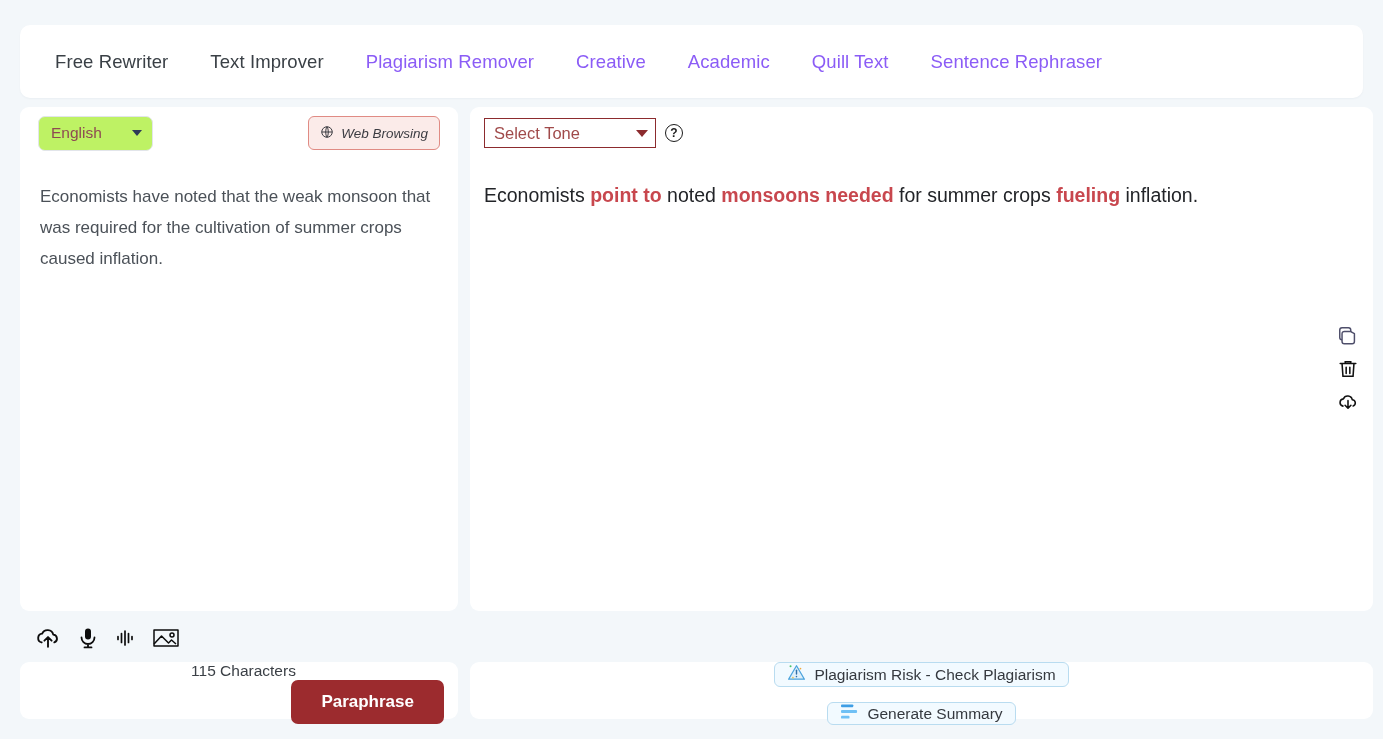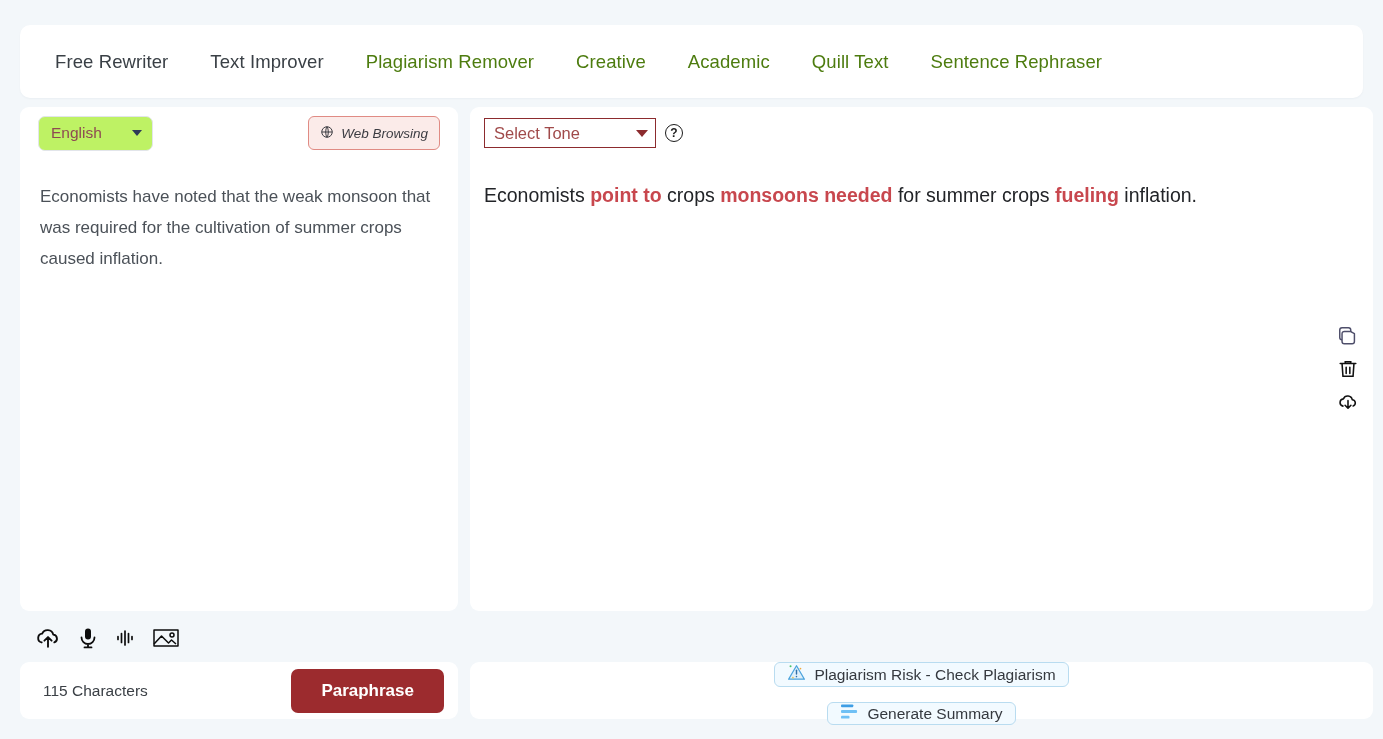--- a/index.html
+++ b/index.html
@@ -18,21 +18,21 @@
     width: 1343px; height: 73px;
     background: #ffffff;
     border-radius: 10px;
     display: flex;
     align-items: center;
     padding: 0 14px;
     box-shadow: 0 1px 2px rgba(16,40,70,0.04);
   }
   .tab {
     font-size: 18.5px;
-    color: #4d7c0f;
+    color: #8b5cf6;
     padding: 12px 21px;
     border-radius: 8px;
     white-space: nowrap;
     letter-spacing: .1px;
     cursor: pointer;
   }
   .tab.dark { color: #3a4046; }
   .tab.active {
     background: #9c2b2e;
     color: #ffffff;
@@ -178,20 +178,21 @@
 
   
   .bottom-left {
     position: absolute;
     left: 20px; top: 662px;
     width: 438px; height: 57px;
     background: #fff;
     border-radius: 9px;
     display: flex; align-items: center;
     padding: 0 14px 0 5px;
+    flex-direction: column;
   }
   .charcount {
     font-size: 15.5px;
     color: #3b4046;
     padding-left: 18px;
   }
   .paraphrase {
     margin-left: auto;
     background: #9c2b2e;
     color: #fff;
@@ -265,21 +266,21 @@
   </div>
   <div class="help-icon">?</div>
 </div>
 
 <div class="editor-left">
   <div class="src-text">Economists have noted that the weak monsoon that was required for the cultivation of summer crops caused inflation.</div>
 </div>
 
 <div class="editor-right">
   <div class="out-text">
-    <span>Economists </span><span class="hl">point to</span><span> crops </span><span class="hl">monsoons needed</span><span> for summer crops </span><span class="hl">fueling</span><span> inflation.</span>
+    <span>Economists </span><span class="hl">point to</span><span> noted </span><span class="hl">monsoons needed</span><span> for summer crops </span><span class="hl">fueling</span><span> inflation.</span>
   </div>
   <div class="side-actions">
     <span class="ic">
       <svg width="22" height="22" viewBox="0 0 24 24" fill="none" stroke="#4e4e6a" stroke-width="1.6" stroke-linejoin="round">
         <rect x="3" y="3" width="12" height="13" rx="2.5"></rect>
         <path d="M8 20.5h8.5a2.5 2.5 0 0 0 2.5-2.5V9.5L14.5 7H8a2.5 2.5 0 0 0-2.5 2.5v8.5A2.5 2.5 0 0 0 8 20.5z" fill="#ffffff"></path>
       </svg>
     </span>
     <span class="ic">
       <svg width="22" height="22" viewBox="0 0 24 24" fill="none" stroke="#111111" stroke-width="1.7" stroke-linecap="round">

